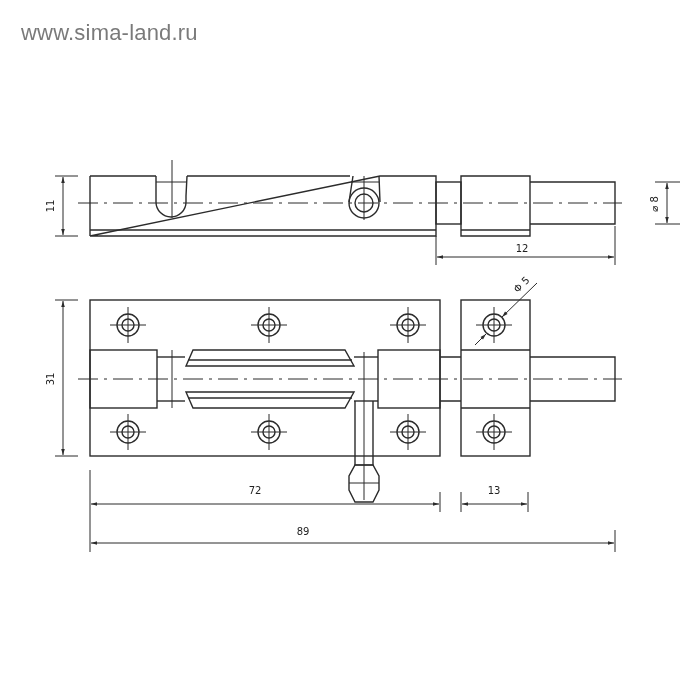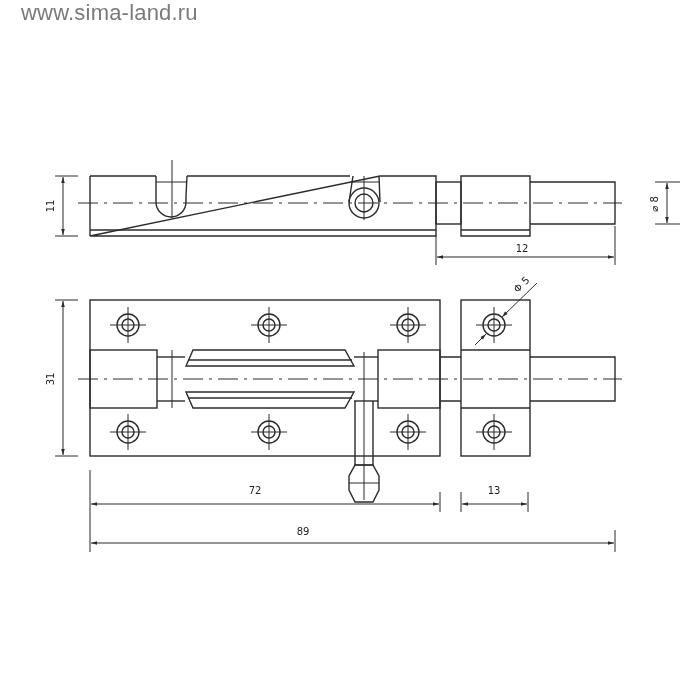--- a/index.html
+++ b/index.html
@@ -1,17 +1,17 @@
 <!DOCTYPE html>
 <html><head>
   <meta charset="utf-8">
   <style>
     html, body { margin: 0; padding: 0; background: #ffffff; }
     body { width: 700px; height: 700px; position: relative; overflow: hidden; font-family: "Liberation Sans", sans-serif; }
-    .watermark { position: absolute; left: 21px; top: 0; font-size: 22px; color: #7a7a7a; letter-spacing: 0.2px; font-family: "Liberation Sans", sans-serif; }
+    .watermark { position: absolute; left: 21px; top: 20px; font-size: 22px; color: #7a7a7a; letter-spacing: 0.2px; font-family: "Liberation Sans", sans-serif; }
     svg { position: absolute; left: 0; top: 0; }
     .ln { stroke: #2b2b2b; stroke-width: 1.4; fill: none; }
     .thin { stroke: #2b2b2b; stroke-width: 1; fill: none; }
     .axis { stroke: #2b2b2b; stroke-width: 1; fill: none; stroke-dasharray: 20 6 3 6; }
     .dim { stroke: #2b2b2b; stroke-width: 1; fill: none; }
     .dimtxt { font-family: "DejaVu Sans", sans-serif; font-size: 10px; fill: #222; }
   </style>
 </head>
 <body>
 

